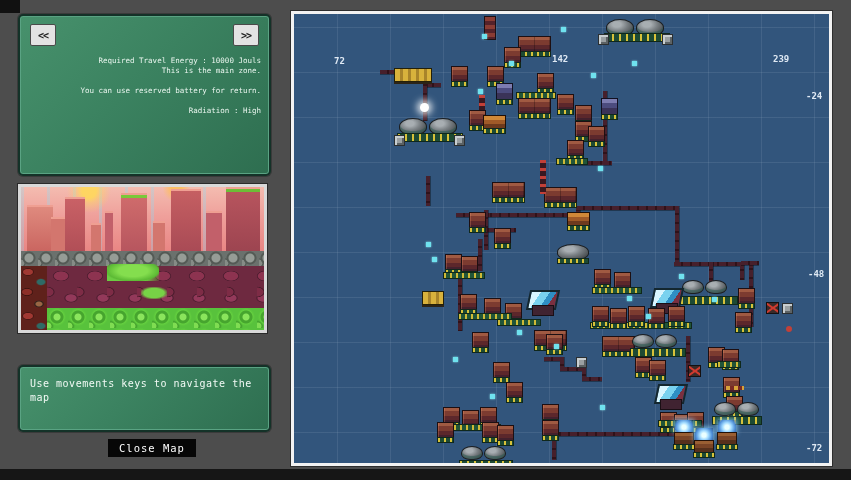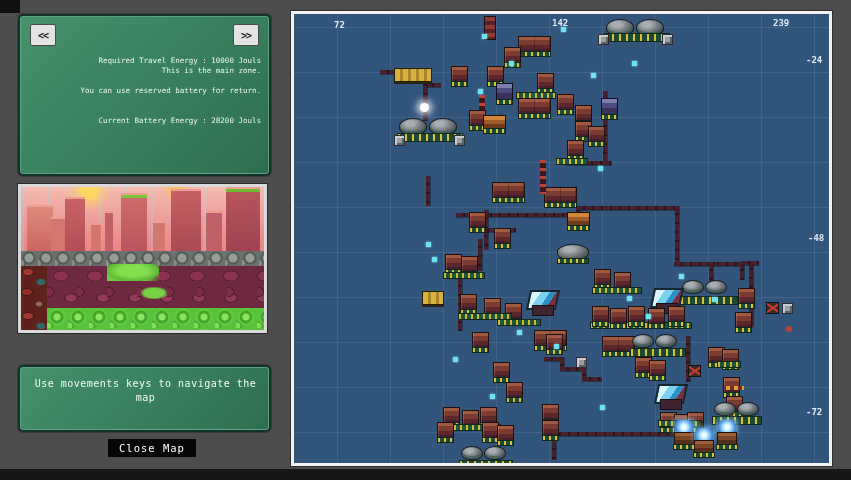--- a/index.html
+++ b/index.html
@@ -80,39 +80,39 @@
     background:
       radial-gradient(ellipse 8px 5px at 7px 6px,#a03832 0 55%,#471713 70%,transparent 80%),
       radial-gradient(ellipse 7px 5px at 20px 16px,#2e6b66 0 50%,transparent 75%),
       radial-gradient(ellipse 8px 5px at 6px 26px,#8c2f28 0 55%,#3c1410 72%,transparent 82%),
       radial-gradient(ellipse 7px 5px at 18px 38px,#964 0 40%,#30211c 60%,transparent 75%),
       #5f211b;
     background-size:26px 44px,26px 44px,26px 44px,26px 44px,auto;
   }
 
   #hint-panel{left:18px;top:365px;width:249px;height:63px;}
-  #hint-text{position:absolute;left:10px;top:10px;right:8px;color:#f2faf5;font-size:10px;line-height:14px;letter-spacing:.5px;text-align:center;}
+  #hint-text{position:absolute;left:10px;top:10px;right:8px;color:#f2faf5;font-size:10px;line-height:14px;letter-spacing:.5px;}
   #close-btn{
     position:absolute;left:108px;top:439px;background:#070707;color:#fff;
     font-size:10.5px;padding:3px 11px;letter-spacing:1px;cursor:pointer;
   }
 
   
   #map-frame{
     position:absolute;left:291px;top:11px;width:535px;height:449px;
     border:3px solid #f2f2f2;box-shadow:0 0 0 1px #2e2e2e;
     background-color:#32557c;
     background-image:
       linear-gradient(rgba(215,228,245,.10) 1px, transparent 1px),
       linear-gradient(90deg, rgba(215,228,245,.10) 1px, transparent 1px);
     background-size:53px 45px;
     background-position:43px 13px;
     overflow:hidden;
   }
-  .map-label{position:absolute;color:#dfe9f4;font-size:9px;font-weight:bold;letter-spacing:0;}
+  .map-label{position:absolute;color:#dfe9f4;font-size:9px;font-weight:bold;letter-spacing:0;margin-top:36px;}
   .pipe-h{position:absolute;height:4px;background:repeating-linear-gradient(90deg,#46202c 0 7px,#301219 7px 9px);box-shadow:0 1px 0 rgba(0,0,0,.35);}
   .pipe-v{position:absolute;width:4px;background:repeating-linear-gradient(180deg,#46202c 0 7px,#301219 7px 9px);box-shadow:1px 0 0 rgba(0,0,0,.35);}
   .st{position:absolute;}
   .st-machine,.st-machine2{
     width:15px;height:15px;border:1px solid #1d0f12;
     background:linear-gradient(180deg,#a05a42 0 3px,#7c3b30 3px 8px,#5c272b 8px 12px,#43202c 12px);
     box-shadow:inset 1px 0 0 rgba(255,160,120,.25);
   }
   .st-machine2{width:31px;background:
     repeating-linear-gradient(90deg,rgba(0,0,0,.25) 0 1px,transparent 1px 15px),
@@ -188,22 +188,22 @@
   <div id="info-header">
     <div class="nav-btn">&lt;&lt;</div>
     <div class="nav-btn">&gt;&gt;</div>
   </div>
   <div id="info-text">
       <div class="line">Required Travel Energy : 10000 Jouls</div>
       <div class="line">This is the main zone.</div>
       <div class="line"></div>
       <div class="line">You can use reserved battery for return.</div>
       <div class="line"></div>
+      <div class="line">Radiation : High</div>
       <div class="line"></div>
-      <div class="line">Current Battery Energy : 28200 Jouls</div>
     </div>
 </div>
 
 <div id="preview">
   <div id="sky"></div>
   <div class="bld" style="left:6px;top:18px;width:26px;height:46px;background:linear-gradient(180deg,#df8a7e,#c9645f);"></div>
   <div class="bld" style="left:30px;top:30px;width:14px;height:34px;background:#d3766e;"></div>
   <div class="bld" style="left:44px;top:10px;width:20px;height:54px;background:linear-gradient(180deg,#c96166,#b04e56);"></div>
   <div class="bld" style="left:70px;top:36px;width:10px;height:28px;background:#d3766e;"></div>
   <div class="bld" style="left:84px;top:24px;width:8px;height:40px;background:#c2606a;"></div>

